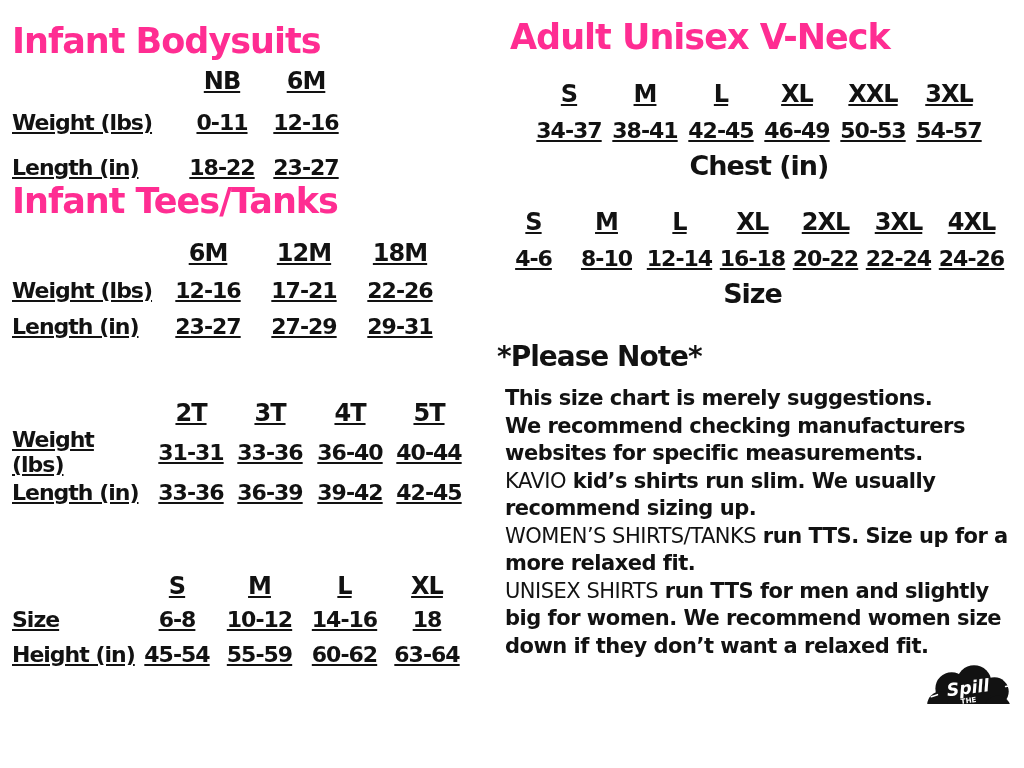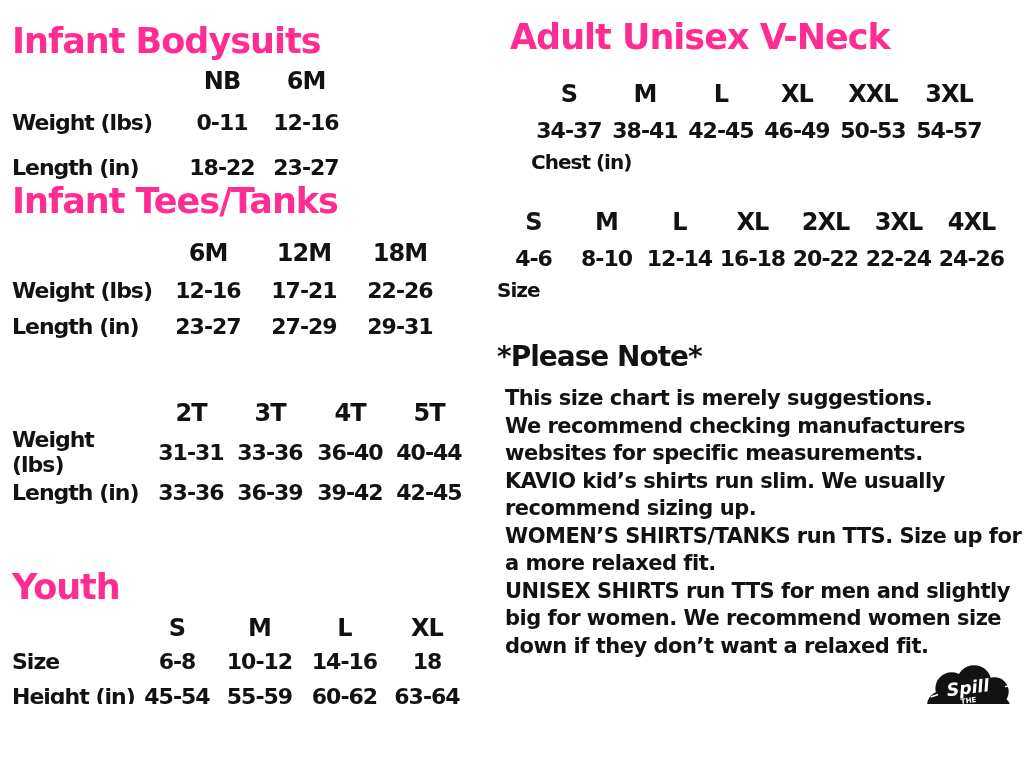--- a/index.html
+++ b/index.html
@@ -7,29 +7,29 @@
   .sheet {
     position:relative; width:1024px; height:704px; overflow:hidden;
     background:#ffffff; color:var(--ink, #121212);
     font-family:"DejaVu Sans", sans-serif; font-weight:bold;
   }
   .block { position:absolute; }
   .title {
     color:var(--pink, #ff2d92); font-size:35px; line-height:42px;
     font-weight:bold; white-space:pre; letter-spacing:-1px;
   }
-  .grid { display:grid; align-items:center; }
+  .grid { display:grid; align-items:center;text-decoration:underline; }
   .ch  { text-align:center; font-size:24px; letter-spacing:-1px; }
   .rl  { text-align:left;  font-size:22px; letter-spacing:-1px; }
   .cv  { text-align:center; font-size:22px; letter-spacing:-1px; }
-  .axis-label { text-align:left; font-size:20px; letter-spacing:-1px; }
+  .axis-label { text-align:center; font-size:27px; letter-spacing:-1px; }
   .note-title { font-size:28px; letter-spacing:-1px; }
   .note-body { margin-top:12px; width:522px; }
   .note-line { font-size:21px; line-height:27.5px; letter-spacing:-0.5px; }
-  .note-line strong { font-weight:bold; }
+  .note-line strong { font-weight:normal; }
   .website { font-size:25px; letter-spacing:-1px; }
   .logo { position:absolute; left:918px; top:658px; width:104px; height:110px; }
 </style>
 </head>
 <body>
 
 <div class="sheet">
 
   <section class="block" style="left:12px; top:20px; width:470px">
     <h2 class="title">Infant Bodysuits</h2>
@@ -78,21 +78,20 @@
       <div class="cv">40-44</div>
       <div class="rl">Length (in)</div>
       <div class="cv">33-36</div>
       <div class="cv">36-39</div>
       <div class="cv">39-42</div>
       <div class="cv">42-45</div>
     </div>
   </section>
 
   <section class="block" style="left:12px; top:566px; width:470px">
-    <h2 class="title">Youth</h2>
     <div class="grid" style="margin-top:4px; grid-template-columns:125px 80px 85px 85px 80px; grid-template-rows:32px 35px 35px;">
       <div></div>
       <div class="ch">S</div>
       <div class="ch">M</div>
       <div class="ch">L</div>
       <div class="ch">XL</div>
       <div class="rl">Size</div>
       <div class="cv">6-8</div>
       <div class="cv">10-12</div>
       <div class="cv">14-16</div>

